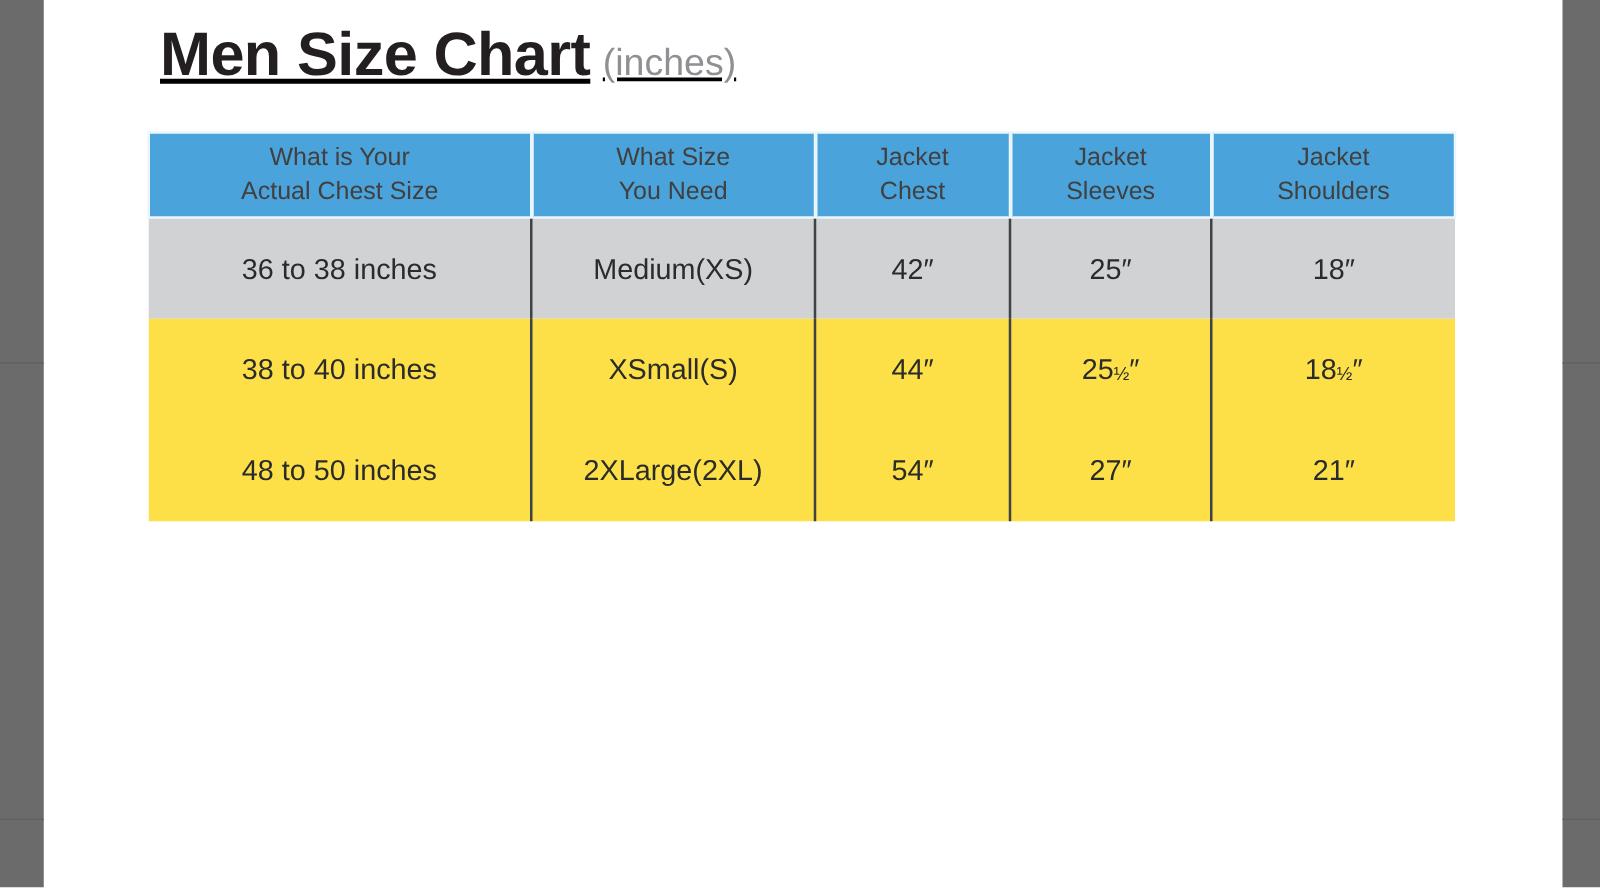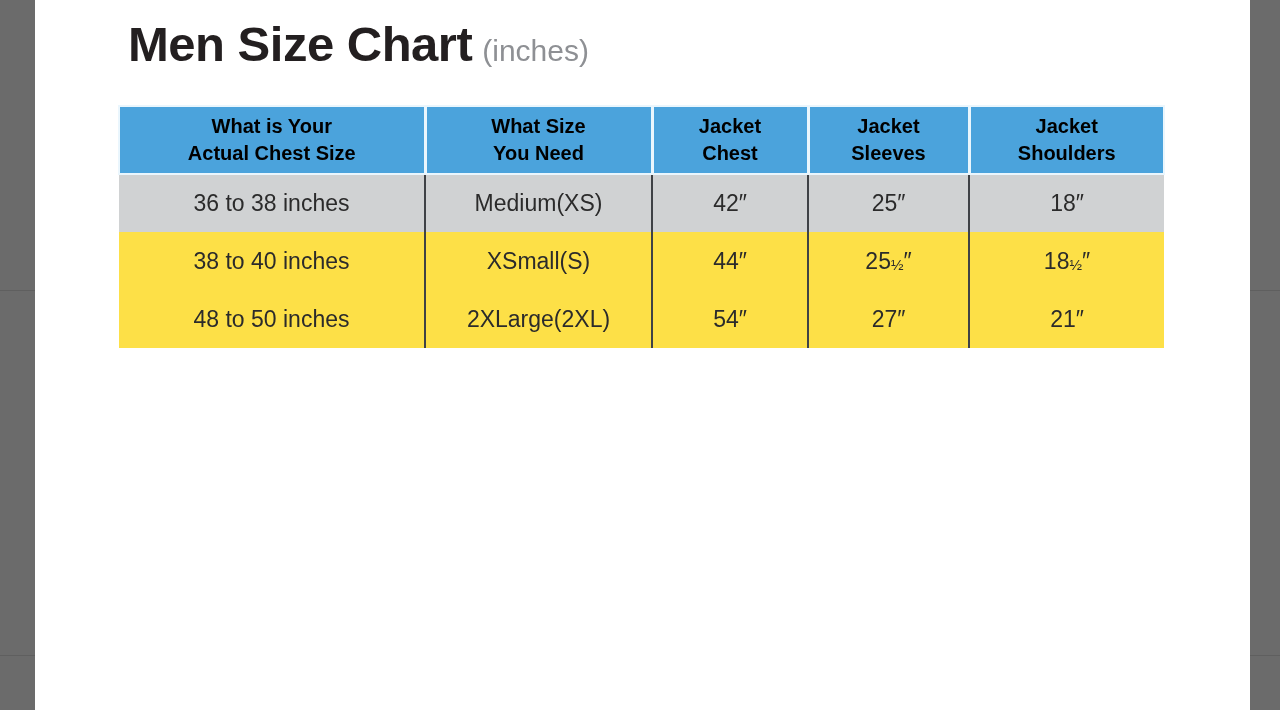--- a/index.html
+++ b/index.html
@@ -15,20 +15,21 @@
   .letterbox { position:absolute; top:0; height:710px; background:#6b6b6b; }
   .letterbox.left  { left:0;    width:35px; }
   .letterbox.right { left:1250px; width:30px; }
   .letterbox .seam { position:absolute; left:0; width:100%; height:1px; background:#5f5f5f; }
 
   
   #title-block {
     position:absolute; left:128px; top:20px;
     display:flex; align-items:baseline; gap:10px;
     white-space:nowrap;
+    text-decoration:underline;
   }
   #title-main {
     font-size:49px; font-weight:bold; color:#231f20;
     letter-spacing:-0.5px; line-height:1;
   }
   #title-unit {
     font-size:30px; font-weight:normal; color:#8e9094; line-height:1;
   }
 
   
@@ -39,38 +40,38 @@
     table-layout:fixed;
   }
   #size-table col.c0 { width:306px; }
   #size-table col.c1 { width:227px; }
   #size-table col.c2 { width:156px; }
   #size-table col.c3 { width:161px; }
   #size-table col.c4 { width:195px; }
 
   thead th {
     background:#4ba3dc;
-    color:#000000;
+    color:#404040;
     font-size:20px;
-    font-weight:bold;
+    font-weight:normal;
     line-height:1.35;
     height:68px;
     text-align:center;
     vertical-align:middle;
     padding:4px 6px;
     border-left:3px solid #eaf6fd;
     border-top:2px solid #eaf6fd;
     border-bottom:2px solid #eaf6fd;
   }
   thead th:first-child { border-left:2px solid #eaf6fd; }
   thead th:last-child  { border-right:2px solid #eaf6fd; }
   thead th .hl { display:block; }
 
   tbody td {
-    height:58px;
+    height:81px;
     font-size:23px;
     color:#2b2b2b;
     text-align:center;
     vertical-align:middle;
     padding:2px 6px;
     border-left:2px solid #3f4246;
     white-space:nowrap;
   }
   tbody td:first-child { border-left:none; }
   tbody tr.odd  td { background:#d0d2d3; }

